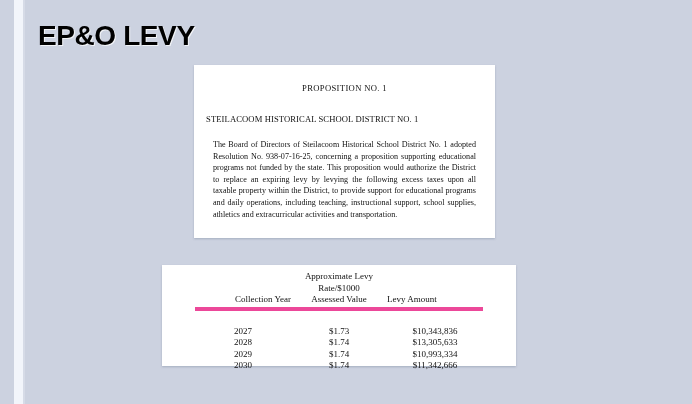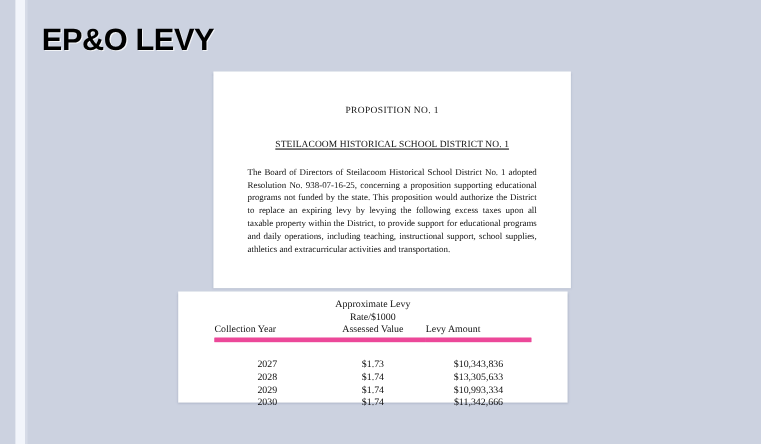--- a/index.html
+++ b/index.html
@@ -51,21 +51,21 @@
     position: absolute;
     background: #ffffff;
     box-shadow: 0 1px 2px rgba(120,130,155,0.45);
   }
 
   .card-proposition {
     left: 194px;
     top: 65px;
     width: 301px;
     height: 173px;
-    padding: 12px;
+    padding: 0;
   }
 
   .card-table {
     left: 162px;
     top: 265px;
     width: 354px;
     height: 101px;
   }
 
   
@@ -75,27 +75,25 @@
   }
 
   .prop-heading {
     text-align: center;
     font-size: 8.6px;
     letter-spacing: 0.35px;
     margin-top: 18px;
   }
 
   .prop-subheading {
-    text-align: center;
     font-size: 8.6px;
     letter-spacing: 0.1px;
     line-height: 12px;
     margin-top: 20px;
     padding: 0 12px;
-    text-decoration: underline;
   }
 
   .prop-body {
     margin: 14px 19px 0 19px;
     font-size: 8.1px;
     line-height: 11.6px;
     text-align: justify;
   }
 
   
@@ -116,21 +114,21 @@
   }
   .levy-table td {
     font-size: 9px;
     line-height: 11.5px;
     text-align: center;
     padding: 0;
   }
   .levy-table tr.first-row td {
     padding-top: 15px;
   }
-  .col-year   { width: 96px; text-align: left; }
+  .col-year   { width: 96px; text-align: right; }
   .col-rate   { width: 96px; text-align: center; }
   .col-amount { width: 96px; text-align: left; }
   .hdr-stack  { display: block; }
 </style>
 </head>
 <body>
 
 <div class="left-stripe"></div>
 <div class="left-stripe-edge"></div>
 

